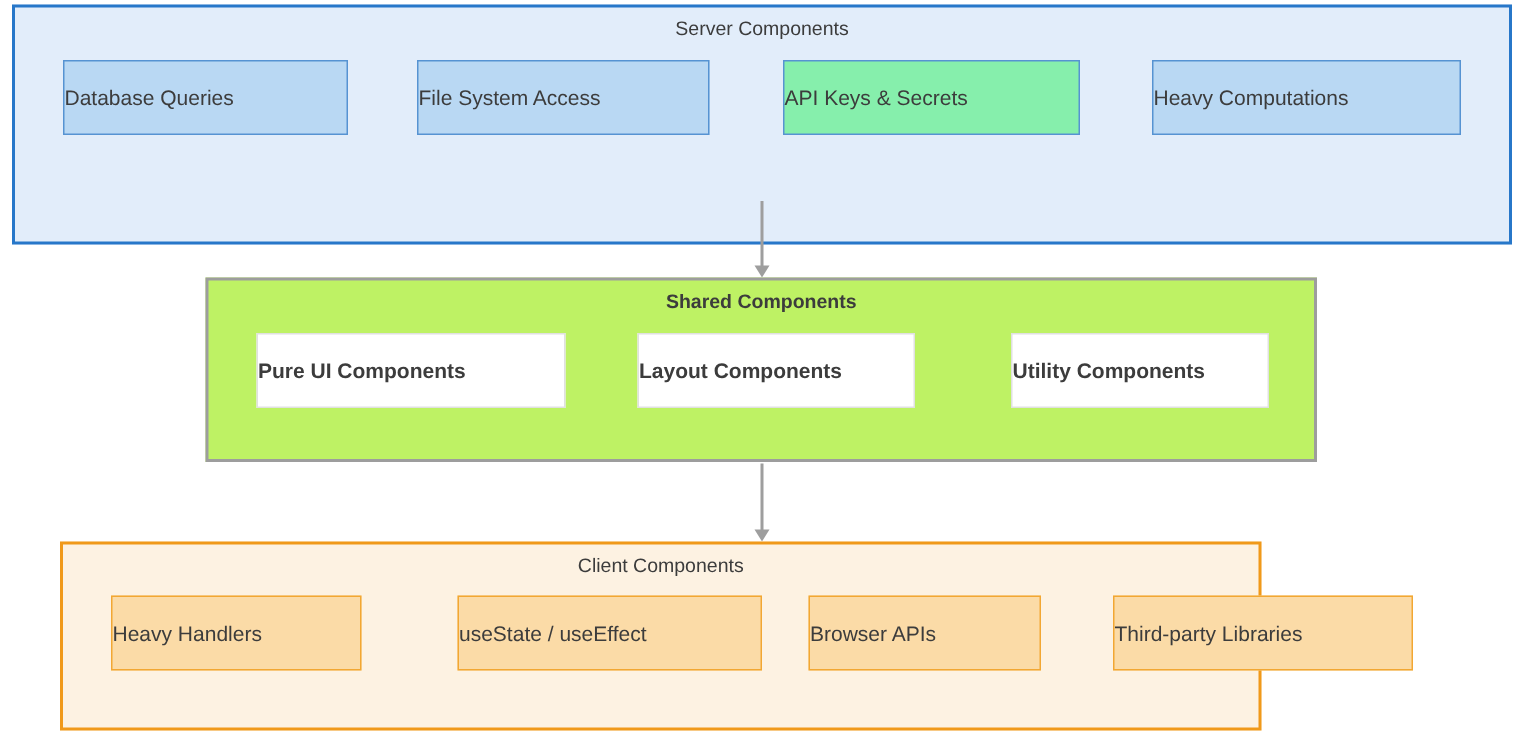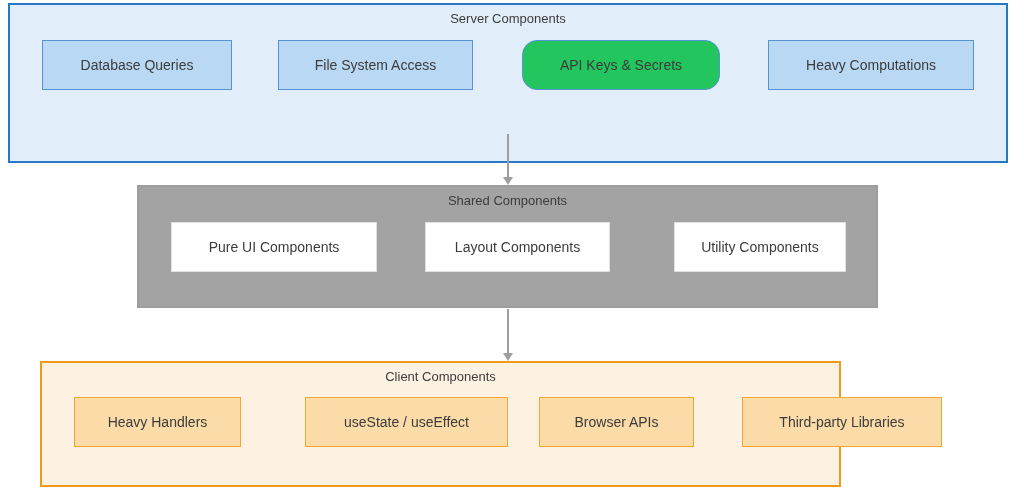--- a/index.html
+++ b/index.html
@@ -27,21 +27,20 @@
     font-size: 13px;
     line-height: 17px;
     white-space: nowrap;
   }
   .node {
     position: absolute;
     height: 50px;
     border: 1px solid;
     display: flex;
     align-items: center;
-    justify-content: center;
   }
   .node-label {
     font-size: 14px;
     white-space: nowrap;
     text-align: center;
   }
   
   .container.server { left: 8px;   top: 3px;   width: 1000px; height: 160px; }
   .container.shared { left: 137px; top: 185px; width: 741px;  height: 123px; }
   .container.client { left: 40px;  top: 361px; width: 801px;  height: 126px; }
@@ -70,32 +69,32 @@
 
   <div class="container server" style="background-color: rgb(226, 237, 250); border-color: rgb(39, 119, 201);">
     <div class="container-title">Server Components</div>
 
     <div class="node" style="left: 32px; top: 35px; width: 190px; background-color: rgb(185, 216, 243); border-color: rgb(86, 147, 210);">
       <span class="node-label">Database Queries</span>
     </div>
     <div class="node" style="left: 268px; top: 35px; width: 195px; background-color: rgb(185, 216, 243); border-color: rgb(86, 147, 210);">
       <span class="node-label">File System Access</span>
     </div>
-    <div class="node" style="left: 512px; top: 35px; width: 198px; background-color: #22c55e; border-color: rgb(86, 147, 210); border-radius: 15px;">
+    <div class="node" style="left: 512px; top: 35px; width: 198px; background-color: #86efac; border-color: rgb(86, 147, 210);">
       <span class="node-label">API Keys &amp; Secrets</span>
     </div>
     <div class="node" style="left: 758px; top: 35px; width: 206px; background-color: rgb(185, 216, 243); border-color: rgb(86, 147, 210);">
       <span class="node-label">Heavy Computations</span>
     </div>
   </div>
 
   <div class="arrow-line arrow1-line" style="background-color: rgb(158, 158, 158);"></div>
   <div class="arrow-head arrow1-head" style="border-top-color: rgb(158, 158, 158);"></div>
 
-  <div class="container shared" style="background-color: #a3a3a3; border-color: rgb(157, 157, 157);">
+  <div class="container shared" style="background-color: #bef264; border-color: rgb(157, 157, 157); font-weight: bold;">
     <div class="container-title">Shared Components</div>
 
     <div class="node" style="left: 32px; top: 35px; width: 206px; background-color: rgb(255, 255, 255); border-color: rgb(224, 224, 224);">
       <span class="node-label">Pure UI Components</span>
     </div>
     <div class="node" style="left: 286px; top: 35px; width: 185px; background-color: rgb(255, 255, 255); border-color: rgb(224, 224, 224);">
       <span class="node-label">Layout Components</span>
     </div>
     <div class="node" style="left: 535px; top: 35px; width: 172px; background-color: rgb(255, 255, 255); border-color: rgb(224, 224, 224);">
       <span class="node-label">Utility Components</span>

